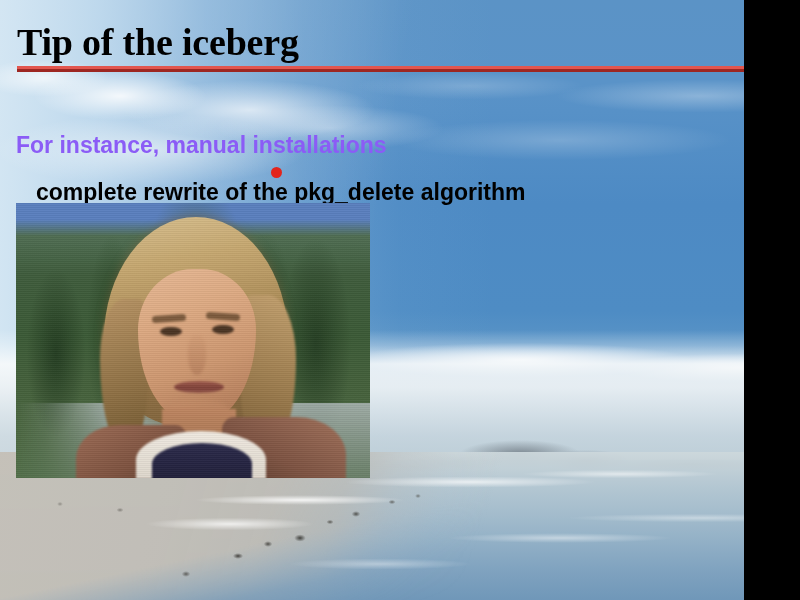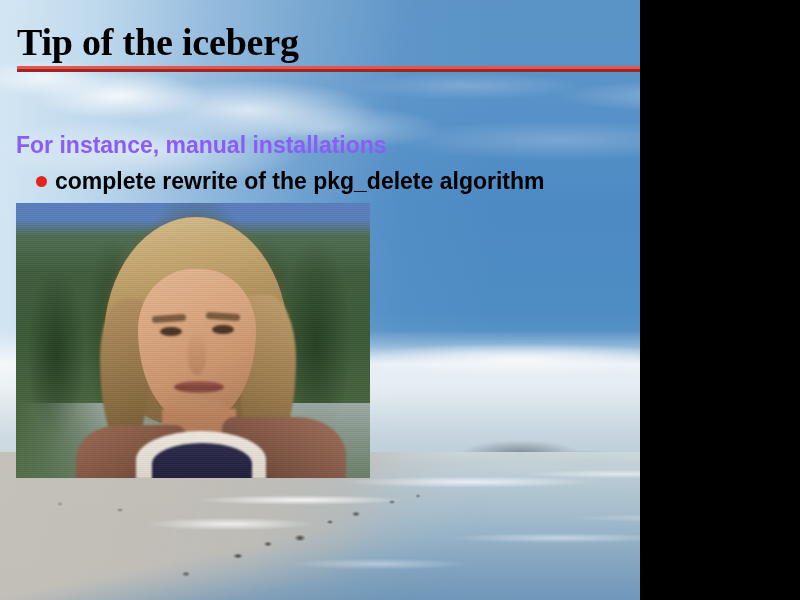--- a/index.html
+++ b/index.html
@@ -2,21 +2,21 @@
 <html><head>
 <meta charset="utf-8">
 <style>
   html, body {
     margin: 0;
     padding: 0;
     background: #000;
   }
   #slide {
     position: relative;
-    width: 640px;
+    width: 744px;
     height: 600px;
     overflow: hidden;
     font-family: "Liberation Sans", sans-serif;
     user-select: none;
   }
 
   
   .bg-layer { position: absolute; left: 0; top: 0; width: 800px; height: 600px; }
 
   
@@ -174,20 +174,21 @@
     color: #8b5cf6;
     line-height: 28px;
     white-space: nowrap;
   }
   .bullet-row {
     position: absolute;
     left: 36px; top: 167px;
     display: flex;
     align-items: center;
     white-space: nowrap;
+    flex-direction: column;
   }
   .bullet-dot {
     width: 11px; height: 11px;
     border-radius: 50%;
     background: #e3241c;
     margin-right: 8px;
     flex: 0 0 auto;
   }
   .bullet-text {
     font-size: 23px;

